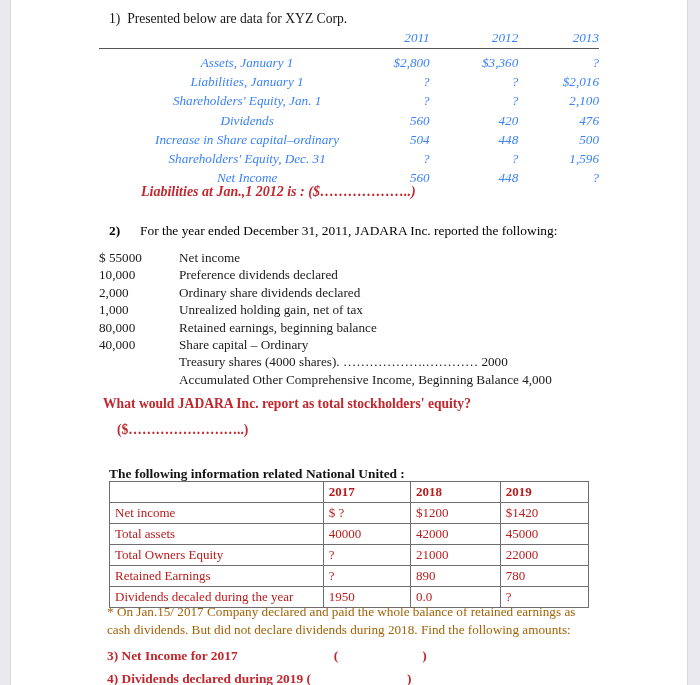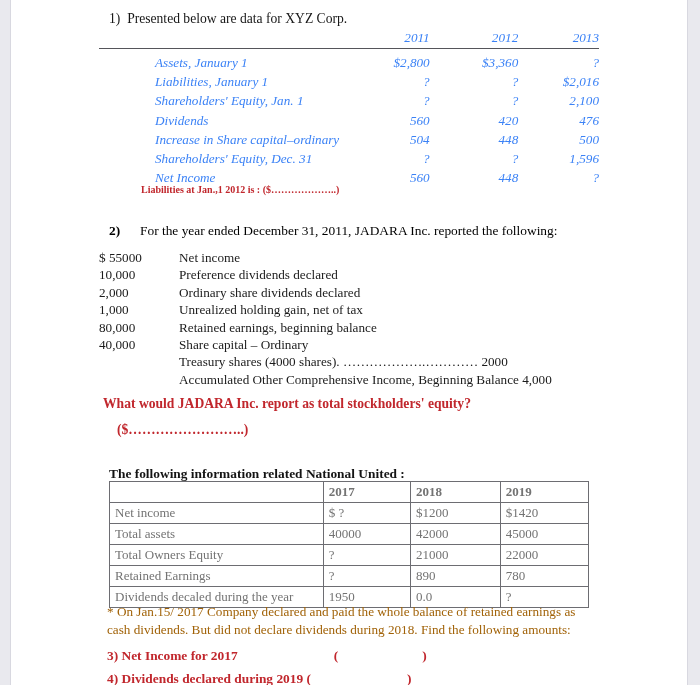--- a/index.html
+++ b/index.html
@@ -66,35 +66,36 @@
     font-size: 13.2px;
   }
   .t1 th.blank { border-bottom: 1px solid #55555a; }
   .t1 td {
     padding: 1.6px 0 1.6px 0;
     text-align: right;
     font-size: 13.2px;
     white-space: nowrap;
   }
   .t1 td.lbl {
-    text-align: left;
+    text-align: center;
     padding-left: 56px;
     margin-top: 48px;
   }
   .t1 tr.first td { padding-top: 6px; }
   .c-lbl { width: 236px; }
   .c-y1  { width: 92px; }
   .c-y2  { width: 90px; }
   .c-y3  { width: 82px; }
 
   .q1-answer {
     position: absolute;
     left: 42px;
     top: 184px;
-    font-size: 10px;
+    font-size: 14px;
+    font-style: italic;
   }
   .q2-num {
     position: absolute;
     left: 10px;
     top: 223px;
     font-weight: bold;
     font-size: 13.4px;
   }
   .q2-text {
     position: absolute;
@@ -159,21 +160,21 @@
   .t3 {
     position: absolute;
     left: 10px;
     top: 481px;
     width: 480px;
   }
   .t3 table {
     border-collapse: collapse;
     width: 480px;
     font-size: 13px;
-    color: #737373;
+    color: #b91c1c;
   }
   .t3 td, .t3 th {
     border: 1px solid #6d6d72;
     padding: 2px 5px;
     text-align: left;
     font-weight: normal;
     height: 14px;
     white-space: nowrap;
   }
   .t3 th { font-weight: bold; }

